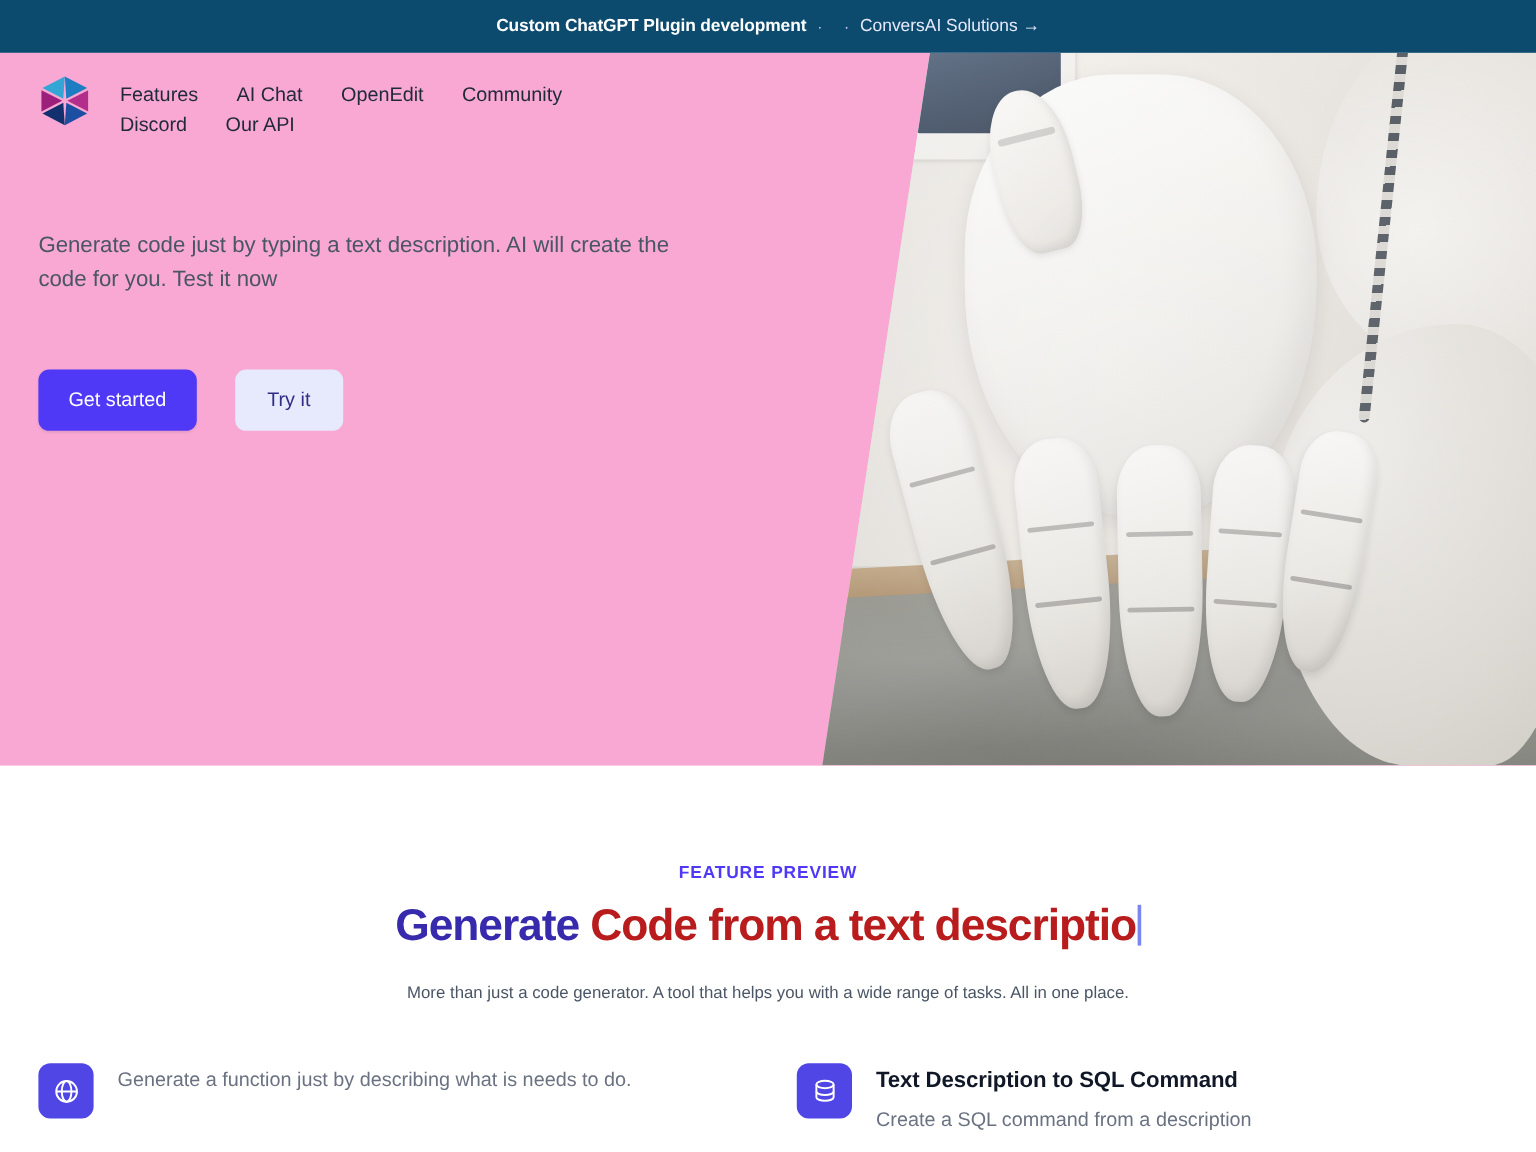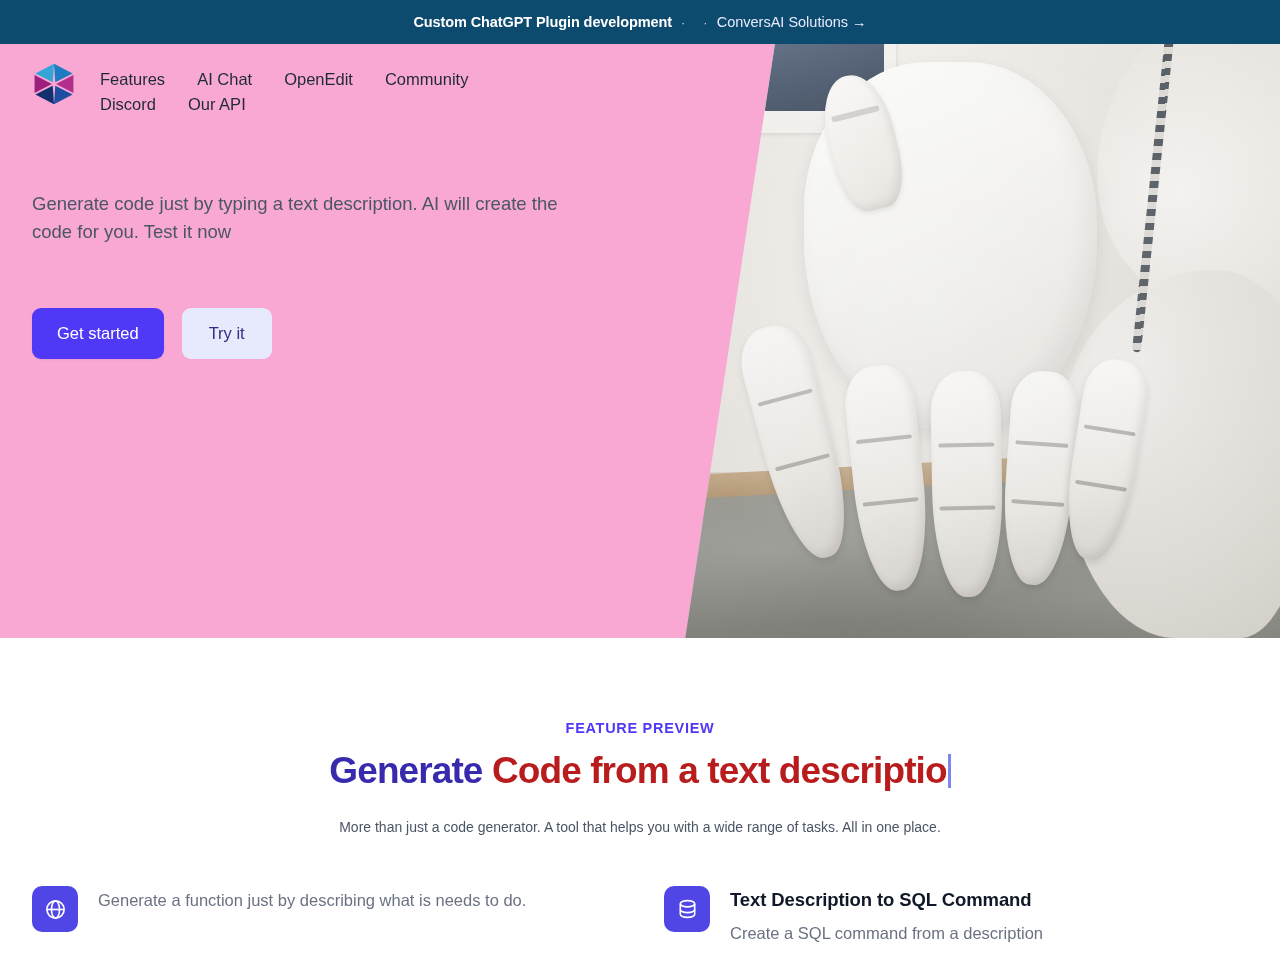--- a/index.html
+++ b/index.html
@@ -267,21 +267,21 @@
   .hero-sub {
     font-size: 18.5px;
     line-height: 28px;
     color: #4a5565;
     max-width: 552px;
     margin: 0 0 62px 0;
     font-weight: 400;
   }
   .hero-actions {
     display: flex;
-    gap: 18px;
+    gap: 32px;
   }
   .btn {
     border: none;
     border-radius: 9px;
     font-size: 16.5px;
     font-family: inherit;
     cursor: pointer;
     line-height: 1;
     display: inline-flex;
     align-items: center;

